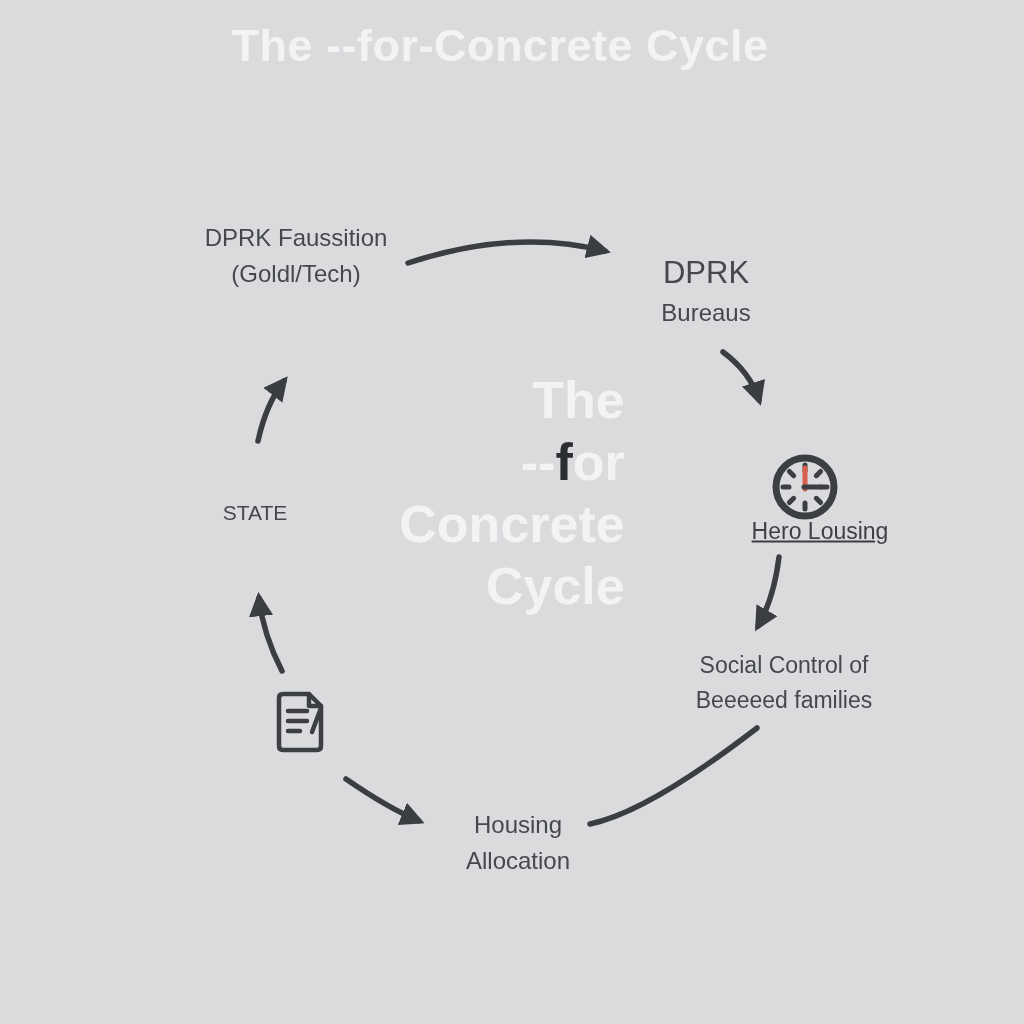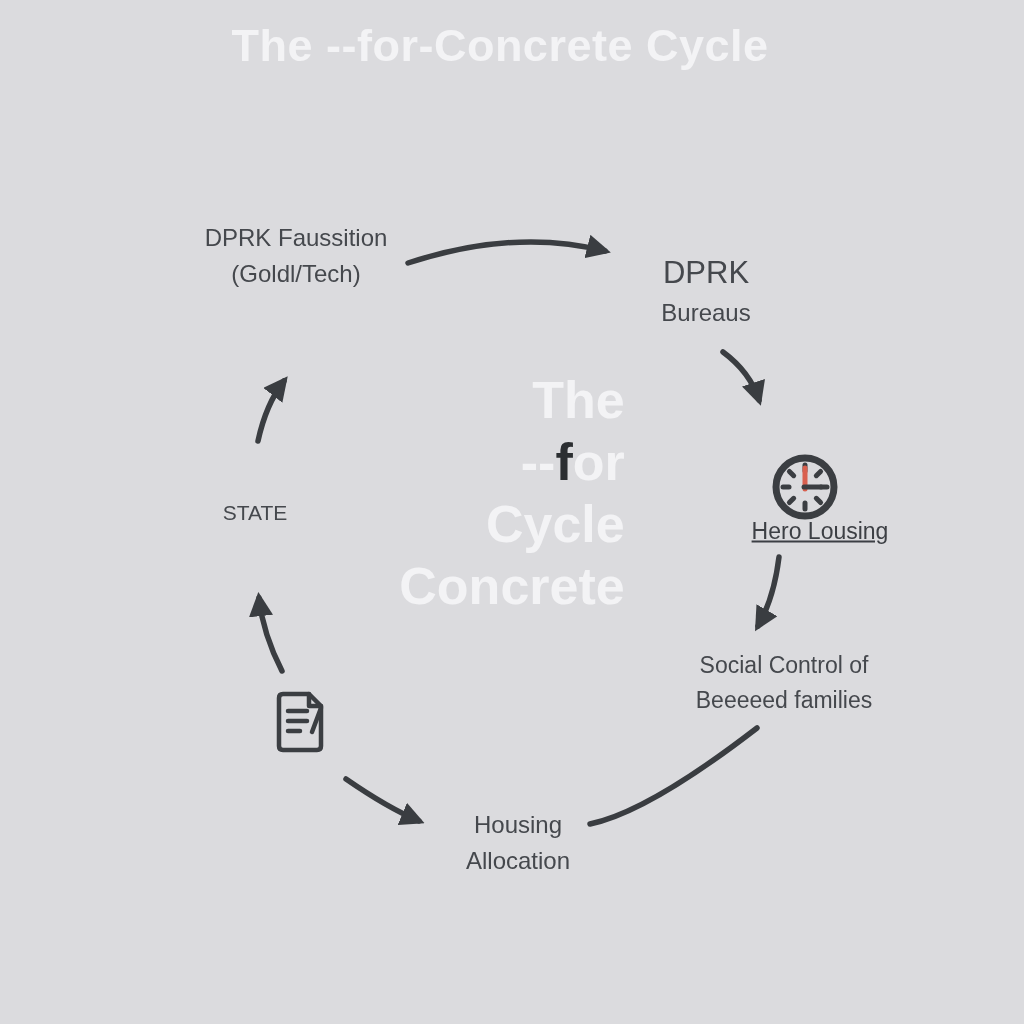--- a/index.html
+++ b/index.html
@@ -76,22 +76,22 @@
       <path d="M 757 728 Q 648 812 590 824"></path>
       <path d="M 346 779 Q 388 808 419 821" marker-end="url(#ah)"></path>
       <path d="M 282 671 Q 263 634 259 598" marker-end="url(#ah)"></path>
       <path d="M 258 441 Q 266 404 284 381" marker-end="url(#ah)"></path>
     </g>
   </svg>
 
   <div class="center-text">
     <div>The</div>
     <div><span>--</span><span class="dark-letter">f</span><span>or</span></div>
+    <div>Concrete</div>
     <div>Cycle</div>
-    <div>Concrete</div>
   </div>
 
   <div class="node node-faussition">
     <div>DPRK Faussition</div>
     <div>(Goldl/Tech)</div>
   </div>
 
   <div class="node node-bureaus">
     <div class="big">DPRK</div>
     <div>Bureaus</div>

